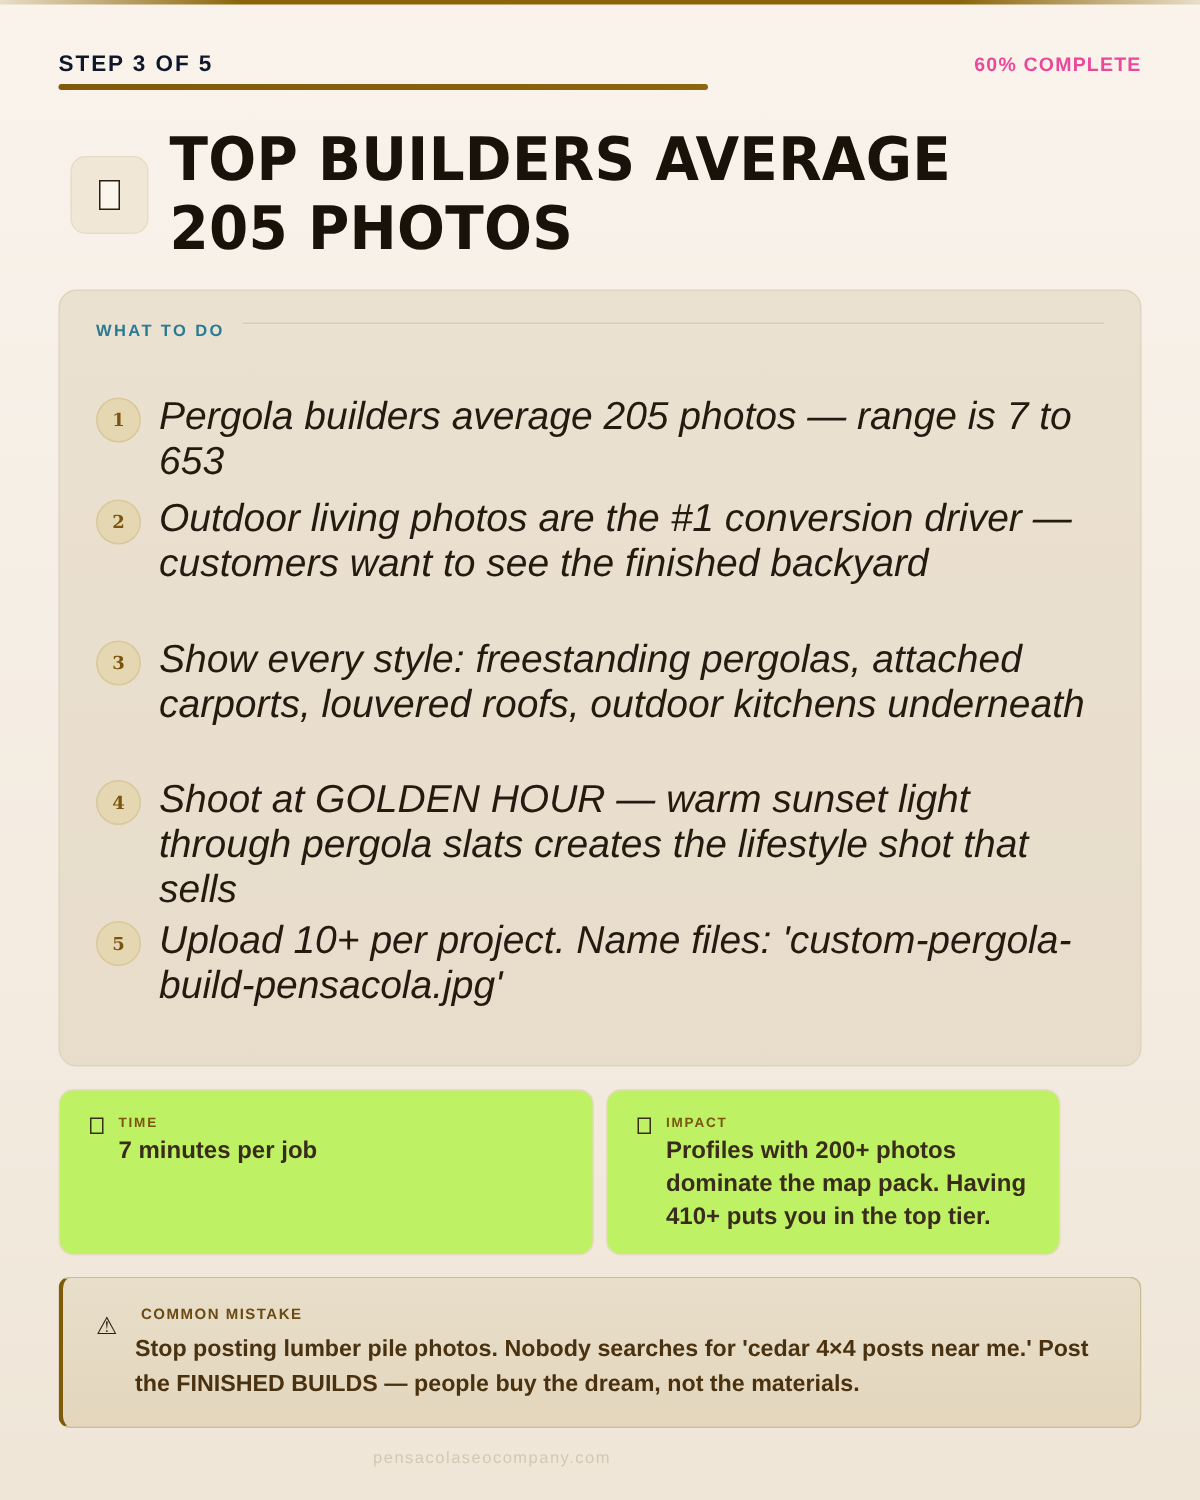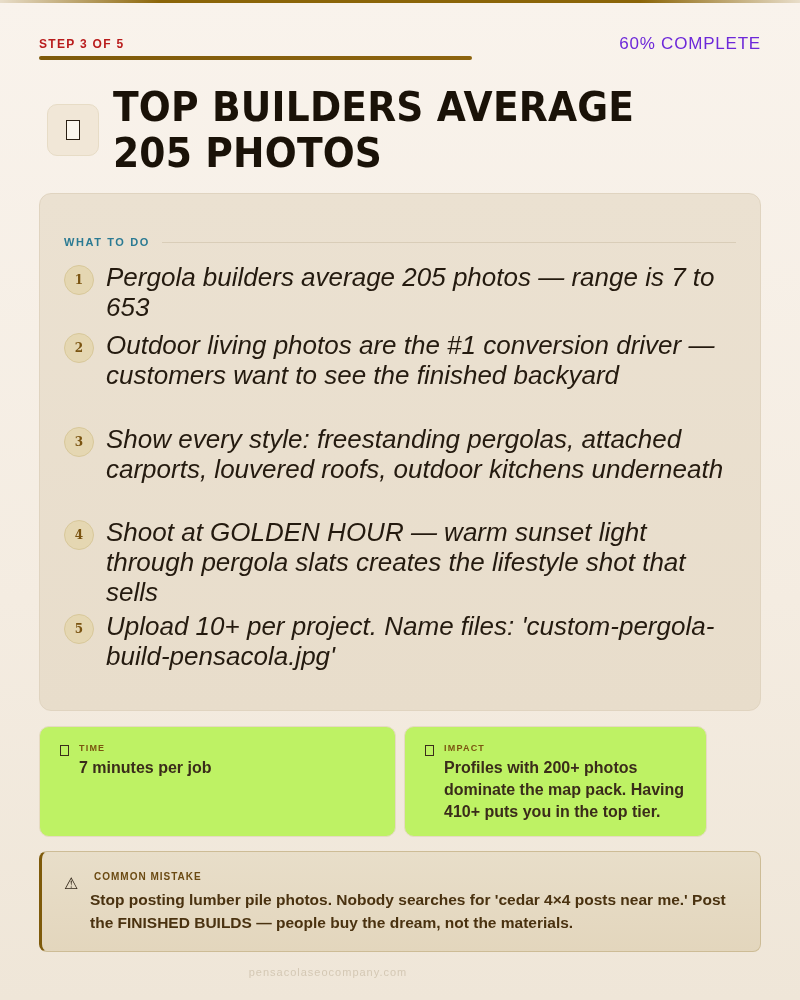--- a/index.html
+++ b/index.html
@@ -12,24 +12,24 @@
   }
   .top-bar {
     position: absolute; left: 0; top: 0; width: 800px; height: 3px;
     background: linear-gradient(90deg, rgba(139,101,8,0.15) 0%, #8b6508 20%, #8b6508 80%, rgba(139,101,8,0.15) 100%);
   }
   .progress-row {
     position: absolute; left: 39px; top: 34px; width: 722px;
     display: flex; justify-content: space-between; align-items: center;
   }
   .step-label {
-    font-size: 12px; font-weight: 700; letter-spacing: 1.3px; color: #b91c1c;
+    font-size: 15px; font-weight: 700; letter-spacing: 1.3px; color: #0f172a;
   }
   .complete-label {
-    font-size: 17px; font-weight: 400; letter-spacing: 0.8px; color: #6d28d9;
+    font-size: 13px; font-weight: 700; letter-spacing: 0.8px; color: #ec4899;
   }
   .progress-track {
     position: absolute; left: 39px; top: 56px; width: 722px; height: 4px;
   }
   .progress-fill {
     height: 4px; border-radius: 2px;
     background: linear-gradient(90deg, #7e5a0a, #8d640f);
   }
   .title-row {
     position: absolute; left: 39px; top: 84px; width: 722px;
@@ -48,21 +48,21 @@
     letter-spacing: 0.2px; font-family: "DejaVu Sans", "Liberation Sans", sans-serif;
     transform: scaleX(0.94); transform-origin: left center; width: 640px;
   }
   .what-card {
     position: absolute; left: 39px; top: 193px; width: 722px; height: 518px;
     background: linear-gradient(180deg, #ebe1d1 0%, #e8ddcb 100%);
     border: 1px solid #e0d4c0; border-radius: 12px;
   }
   .section-head {
     position: absolute; left: 24px; top: 21px; right: 24px;
-    display: flex; align-items: center; gap: 12px; margin-top: 21px;
+    display: flex; gap: 12px;
   }
   .section-label {
     font-size: 11px; font-weight: 700; letter-spacing: 1.6px; color: #2a7a93;
     white-space: nowrap;
   }
   .section-line { flex: 1; height: 1px; background: #d9cdb8; }
   .steps { position: absolute; left: 24px; top: 64px; right: 24px; }
   .step-item { display: flex; align-items: flex-start; gap: 12px; position: absolute; left: 0; right: 0; }
   .step-num {
     width: 30px; height: 30px; flex: 0 0 30px; border-radius: 50%;

